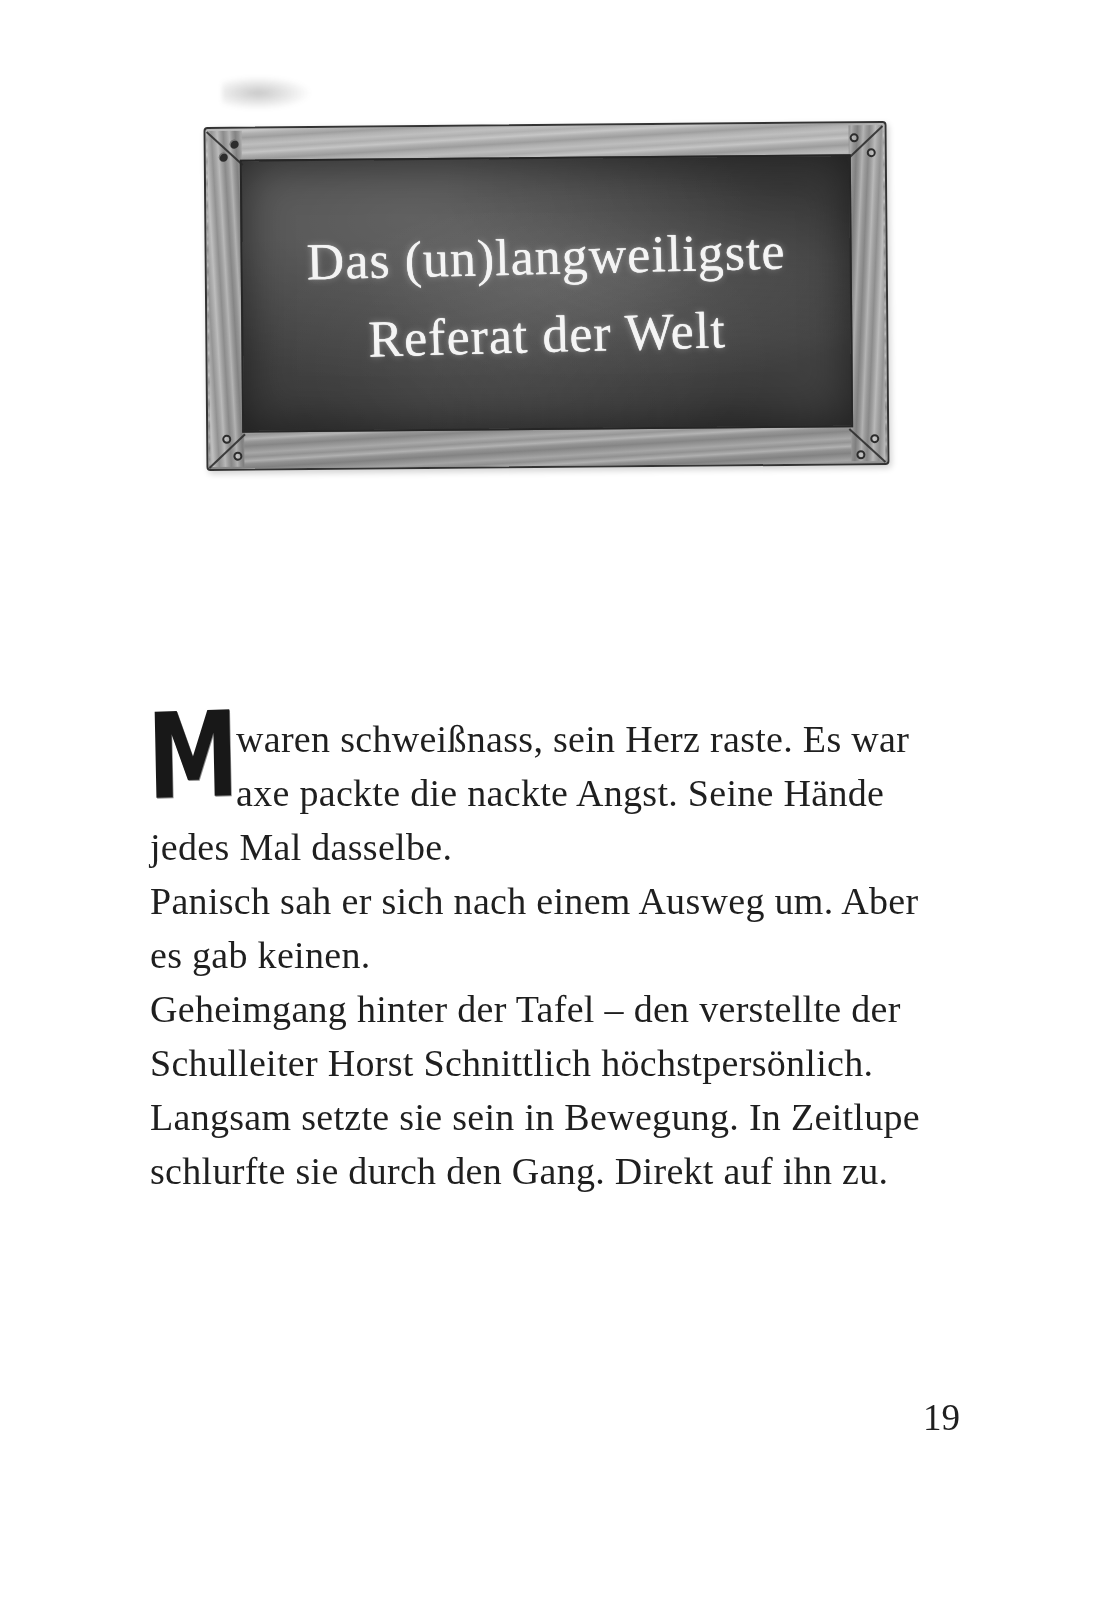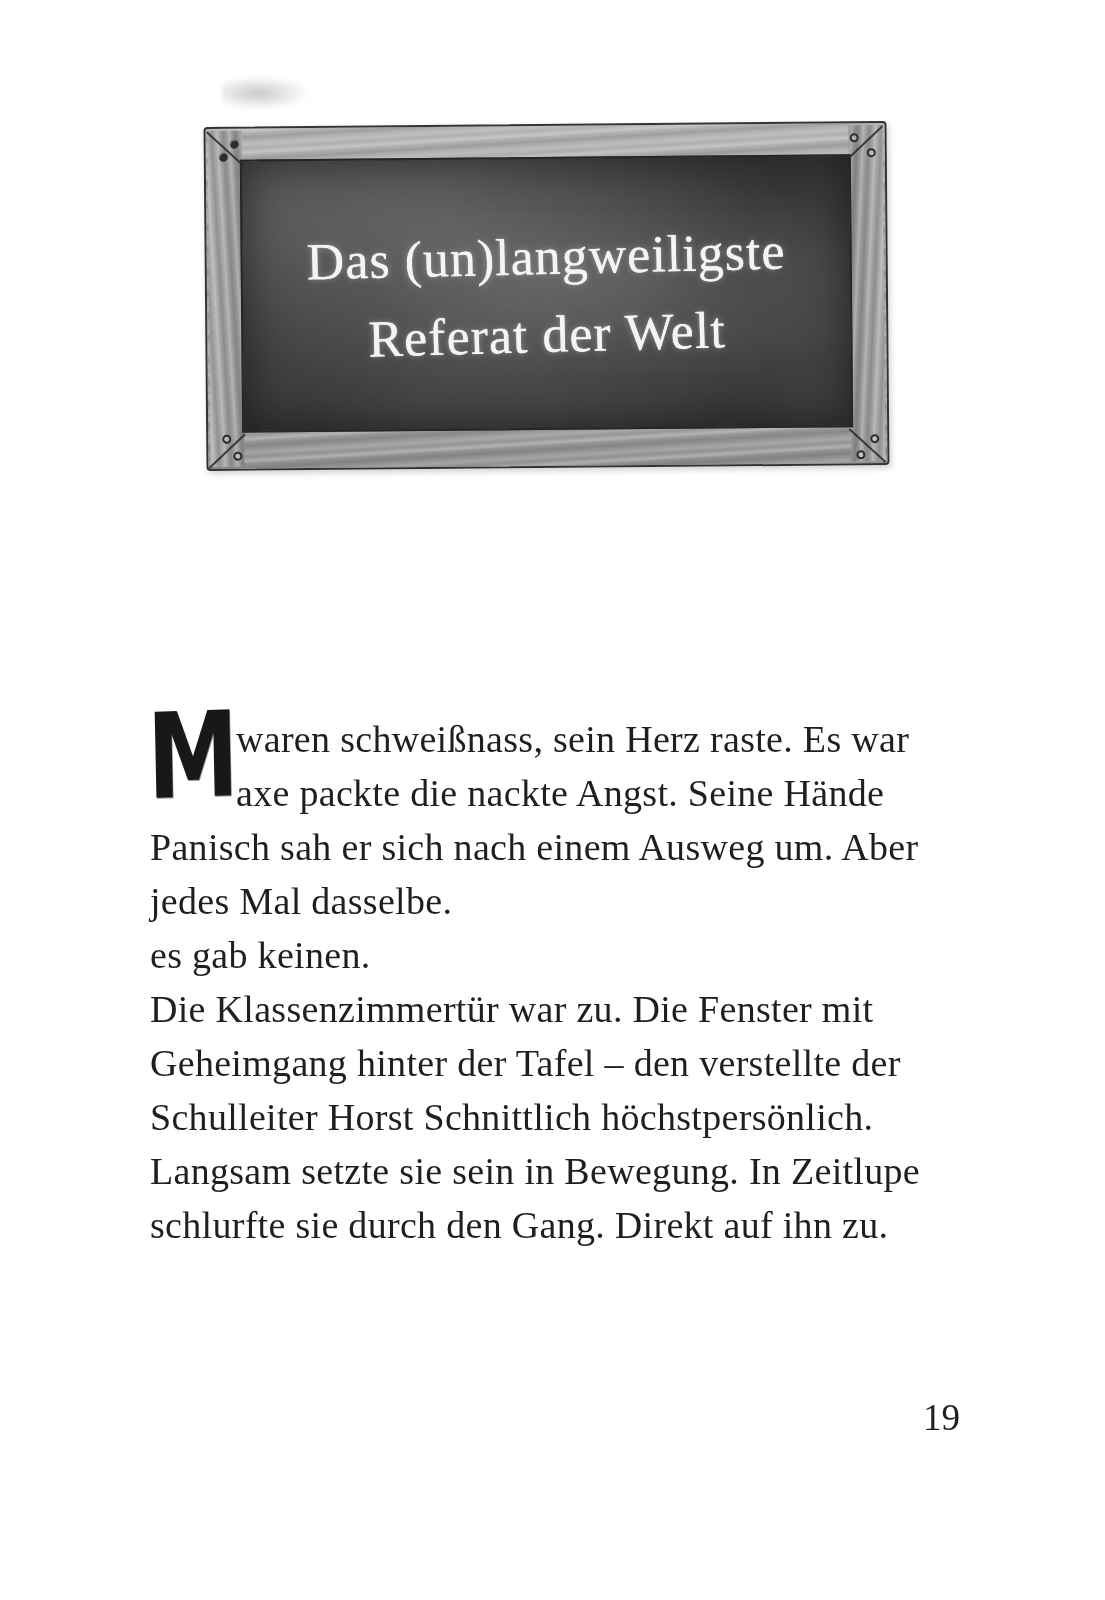--- a/index.html
+++ b/index.html
@@ -199,23 +199,22 @@
     <span class="screw ring bl2"></span>
     <span class="screw ring br1"></span>
     <span class="screw ring br2"></span>
   </div>
 </div>
 
 <div class="body-text">
   <span class="drop-cap">M</span>
   <div class="line indent">waren schweißnass, sein Herz raste. Es war</div>
   <div class="line indent">axe packte die nackte Angst. Seine Hände</div>
+  <div class="line">jedes Mal dasselbe.</div>
   <div class="line">Panisch sah er sich nach einem Ausweg um. Aber</div>
-  <div class="line">jedes Mal dasselbe.</div>
   <div class="line">es gab keinen.</div>
-  <div class="line">Die Klassenzimmertür war zu. Die Fenster mit</div>
   <div class="line">Geheimgang hinter der Tafel – den verstellte der</div>
   <div class="line">Schulleiter Horst Schnittlich höchstpersönlich.</div>
   <div class="line">Langsam setzte sie sein in Bewegung. In Zeitlupe</div>
   <div class="line">schlurfte sie durch den Gang. Direkt auf ihn zu.</div>
 </div>
 
 <div class="page-number">19</div>
 
 </body></html>

